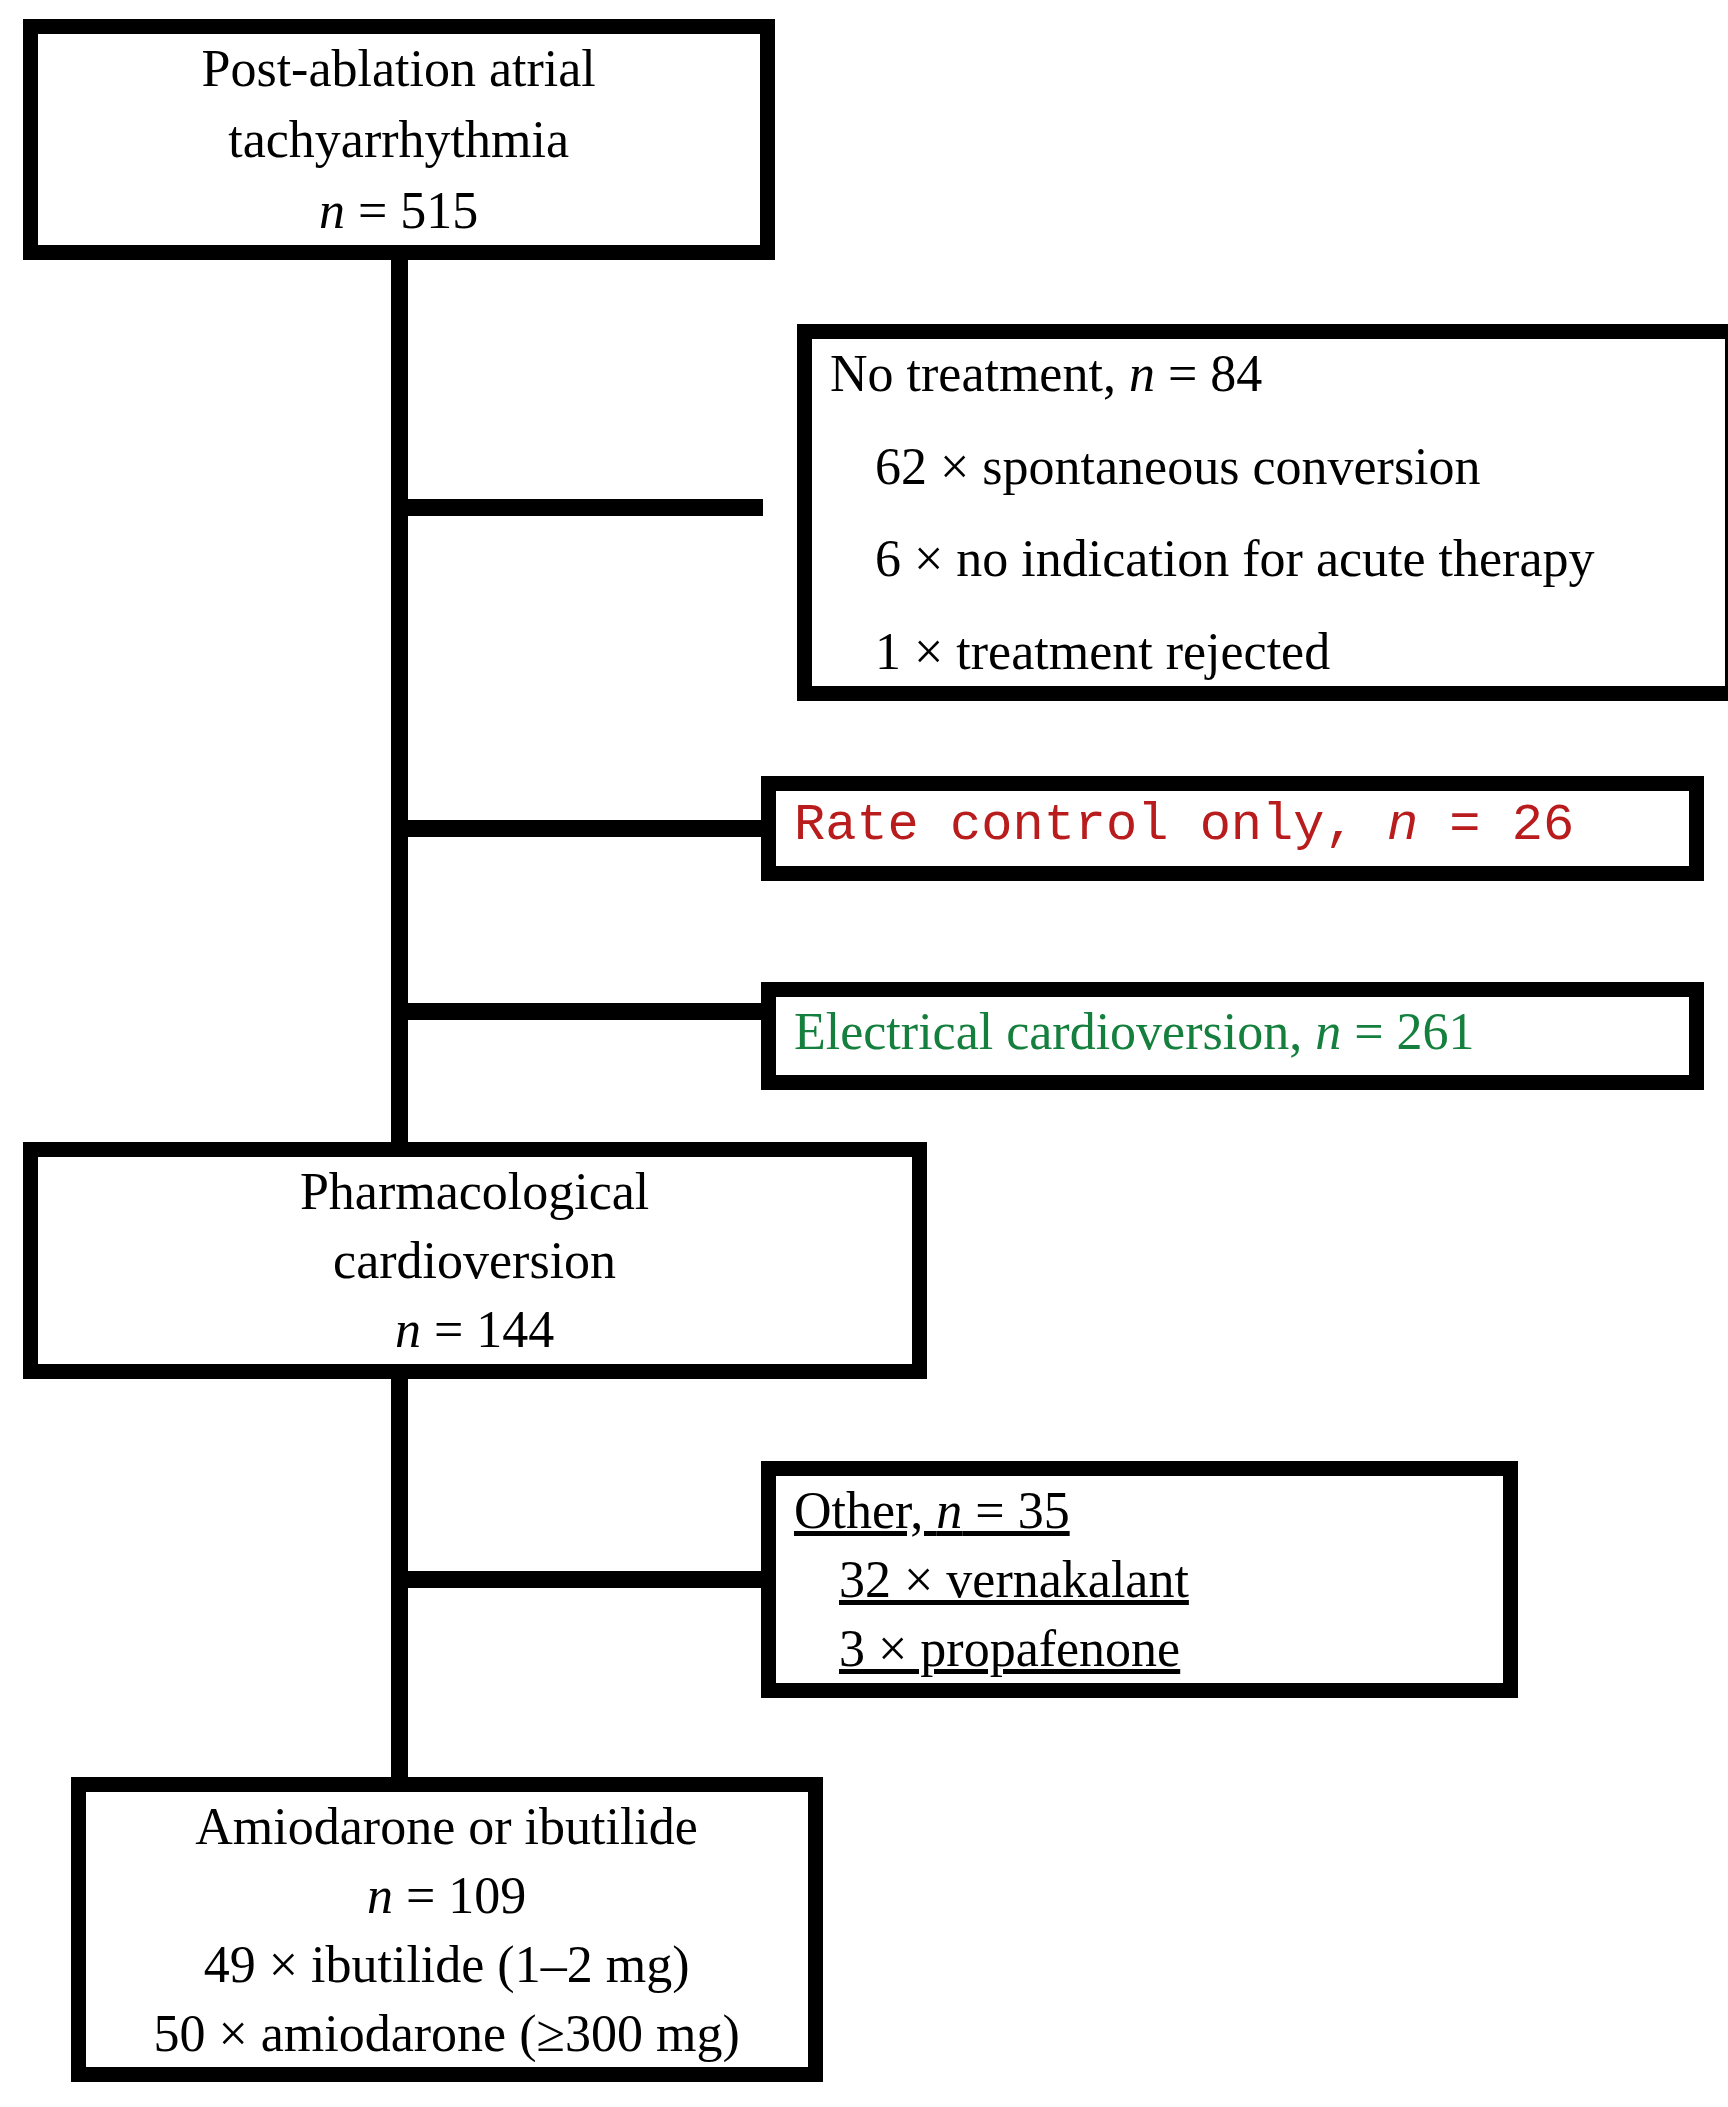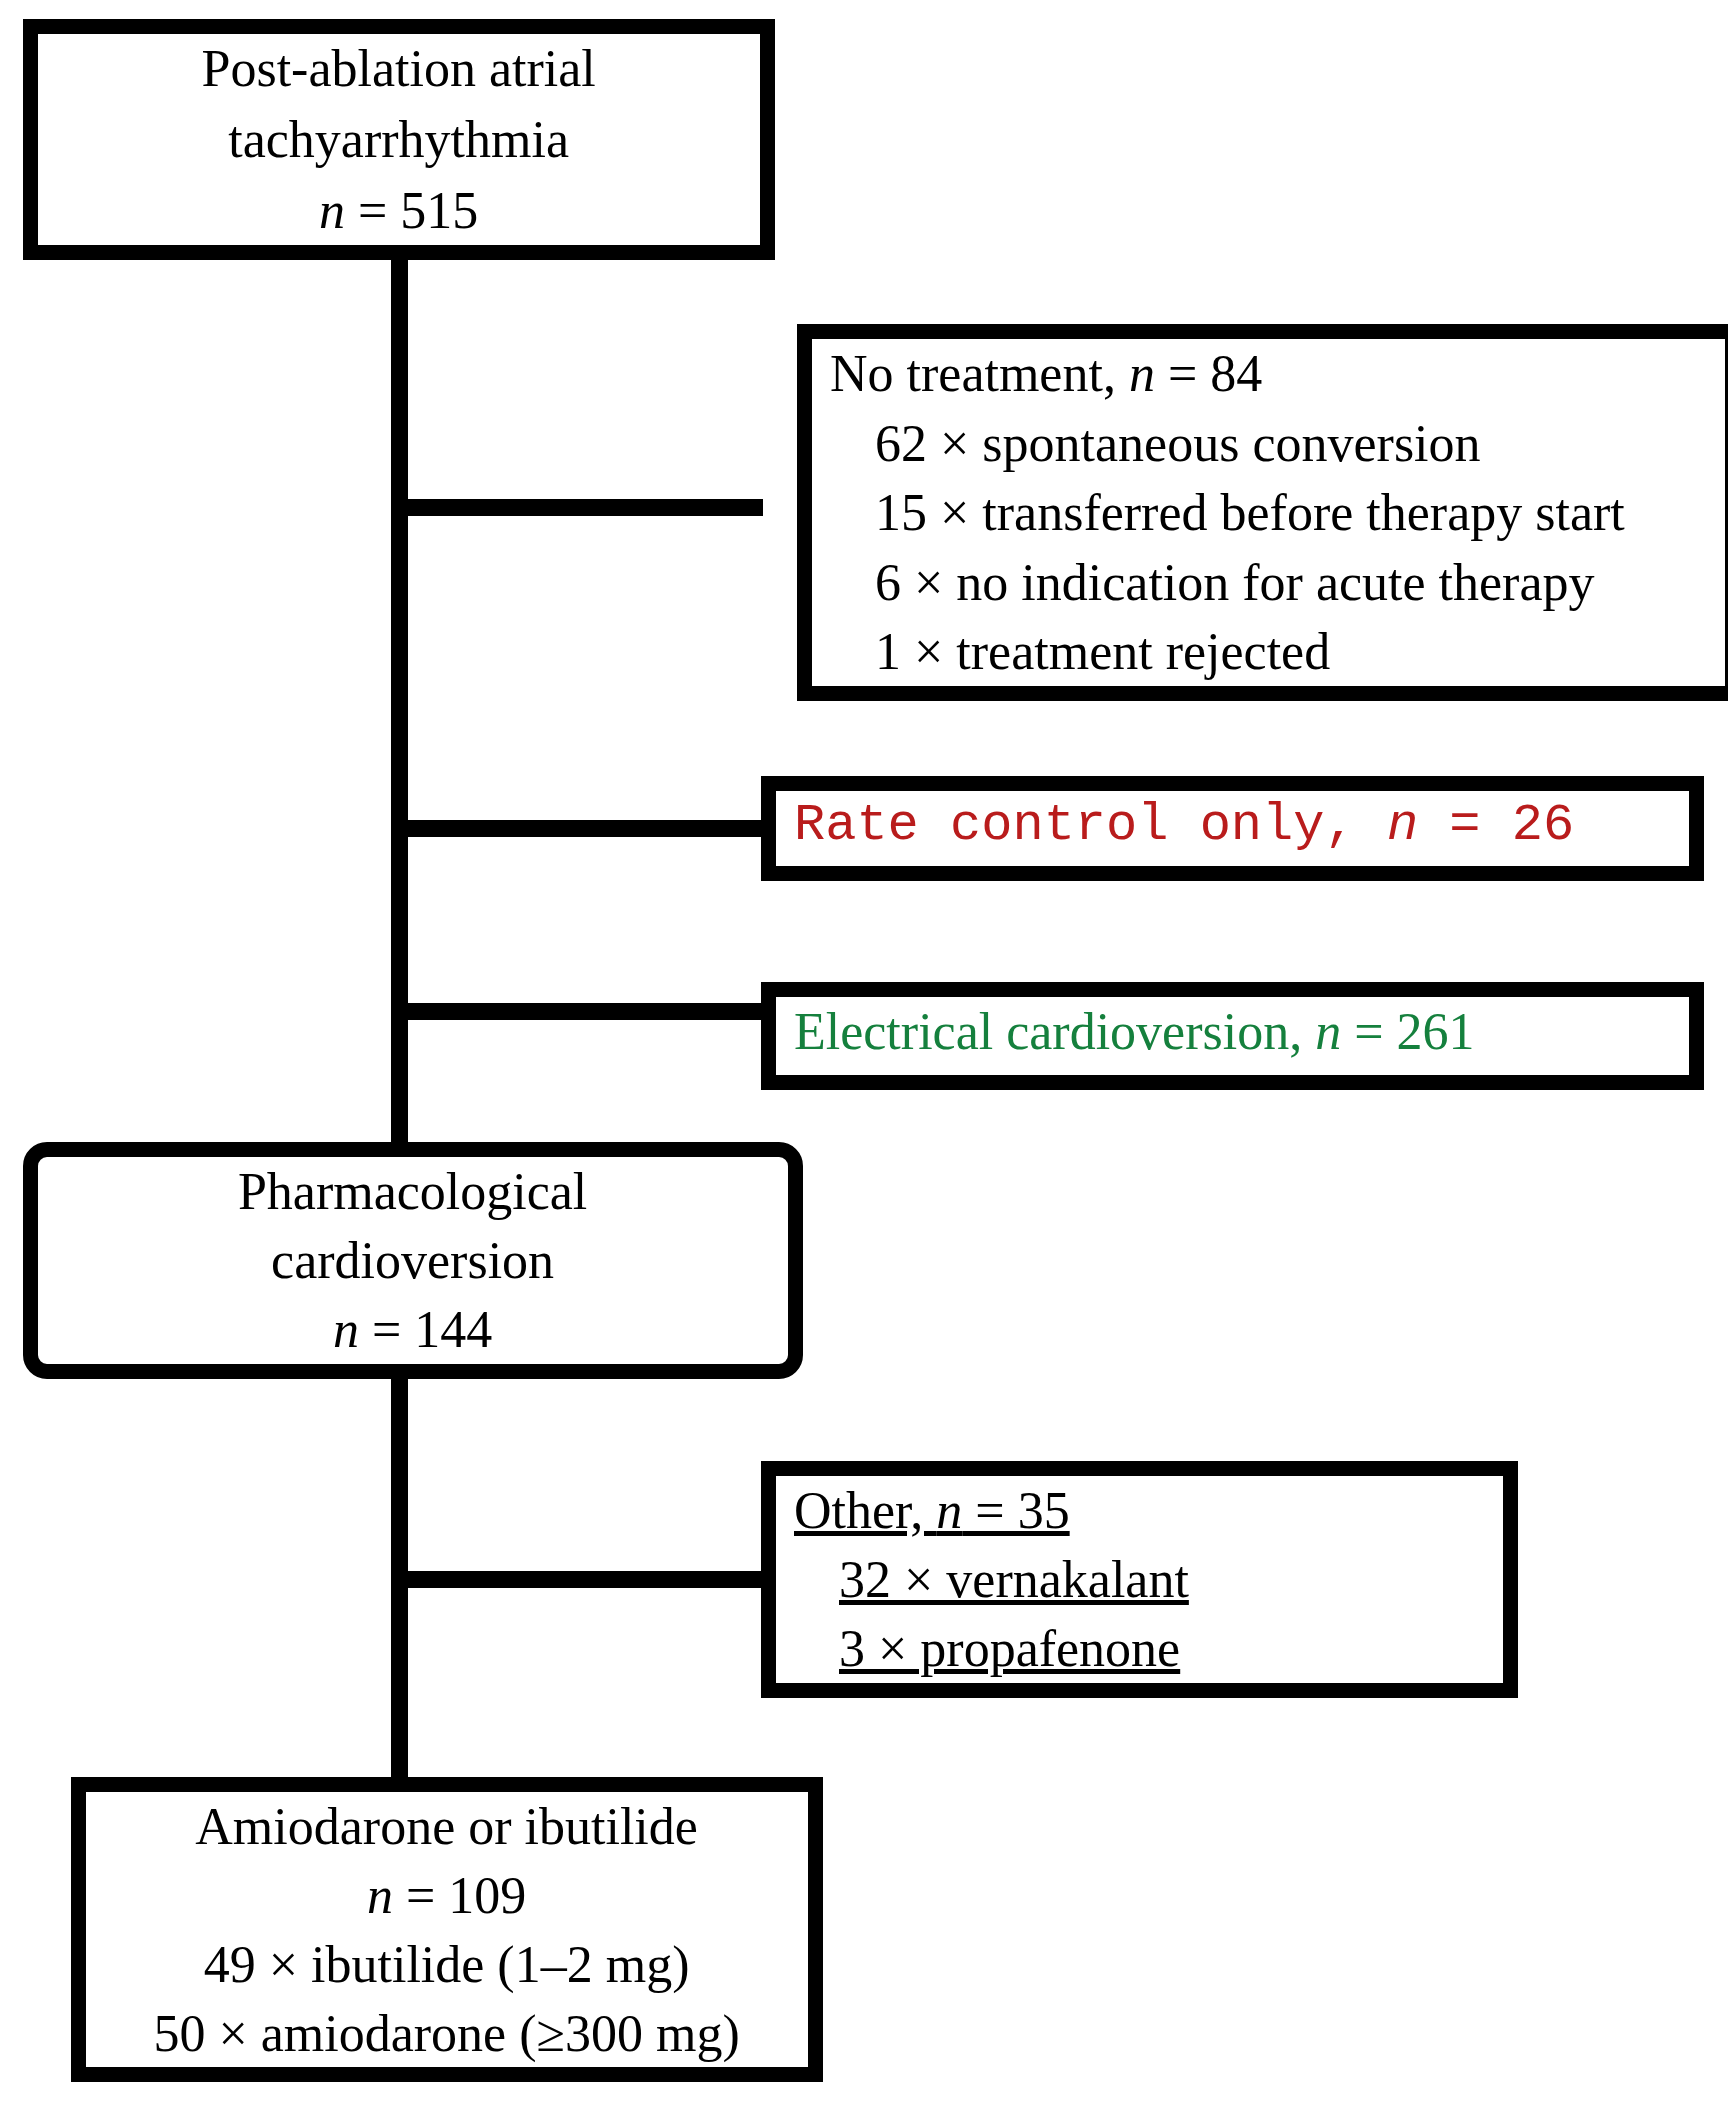--- a/index.html
+++ b/index.html
@@ -34,21 +34,21 @@
   .it { font-style: italic; }
   .connector {
     position: absolute;
     background: #000000;
   }
   
   #box-post-ablation      { left: 22.6px;   top: 19px;   width: 752px;  height: 241px; }
   #box-no-treatment       { left: 761px; top: 324px;  width: 943px; height: 377px; }
   #box-rate-control       { left: 761px; top: 776px; width: 943px; height: 105px; }
   #box-electrical         { left: 761px; top: 958px; width: 943px; height: 108px; }
-  #box-pharmacological    { left: 22.6px;   top: 1142px; width: 780px;  height: 237px; border-radius: 24px; }
+  #box-pharmacological    { left: 22.6px;   top: 1142px; width: 904px;  height: 237px; }
   #box-other              { left: 761px; top: 1461px; width: 757px; height: 237px; text-decoration: underline; }
   #box-amiodarone         { left: 22.6px;   top: 1777px; width: 752px;  height: 305px; margin-left: 48px; }
   
   #trunk-upper            { left: 391px;  top: 256px;  width: 16.6px;  height: 890px; }
   #trunk-lower            { left: 391px;  top: 1376px; width: 16.6px;  height: 405px; }
   #branch-no-treatment    { left: 392px;  top: 499px;  width: 371px; height: 16.6px; }
   #branch-rate-control    { left: 392px;  top: 820px; width: 371px; height: 16.6px; }
   #branch-electrical      { left: 392px;  top: 1003px; width: 371px; height: 16.6px; }
   #branch-other           { left: 392px;  top: 1571px; width: 371px; height: 16.6px; }
 </style>
@@ -65,21 +65,20 @@
   <div class="connector" id="branch-other" style="background: rgb(0, 0, 0);"></div>
 
   <div class="fbox align-center" id="box-post-ablation" style="color: rgb(0, 0, 0); border-color: rgb(0, 0, 0);">
       <div class="line"><span>Post-ablation atrial</span></div>
       <div class="line"><span>tachyarrhythmia</span></div>
       <div class="line"><span class="it">n</span><span> = 515</span></div>
     </div>
   <div class="fbox align-left" id="box-no-treatment" style="color: rgb(0, 0, 0); border-color: rgb(0, 0, 0); margin-left: 36px;">
       <div class="line"><span>No treatment, </span><span class="it">n</span><span> = 84</span></div>
       <div class="line indent"><span>62 × spontaneous conversion</span></div>
-      <div class="line indent"><span>15 × transferred before therapy start</span></div>
       <div class="line indent"><span>6 × no indication for acute therapy</span></div>
       <div class="line indent"><span>1 × treatment rejected</span></div>
     </div>
   <div class="fbox align-left" id="box-rate-control" style="color: #b91c1c; border-color: rgb(0, 0, 0); font-family: Liberation Mono, monospace;">
       <div class="line"><span>Rate control only, </span><span class="it">n</span><span> = 26</span></div>
     </div>
   <div class="fbox align-left" id="box-electrical" style="color: #15803d; border-color: rgb(0, 0, 0); margin-top: 24px;">
       <div class="line"><span>Electrical cardioversion, </span><span class="it">n</span><span> = 261</span></div>
     </div>
   <div class="fbox align-center" id="box-pharmacological" style="color: rgb(0, 0, 0); border-color: rgb(0, 0, 0);">

